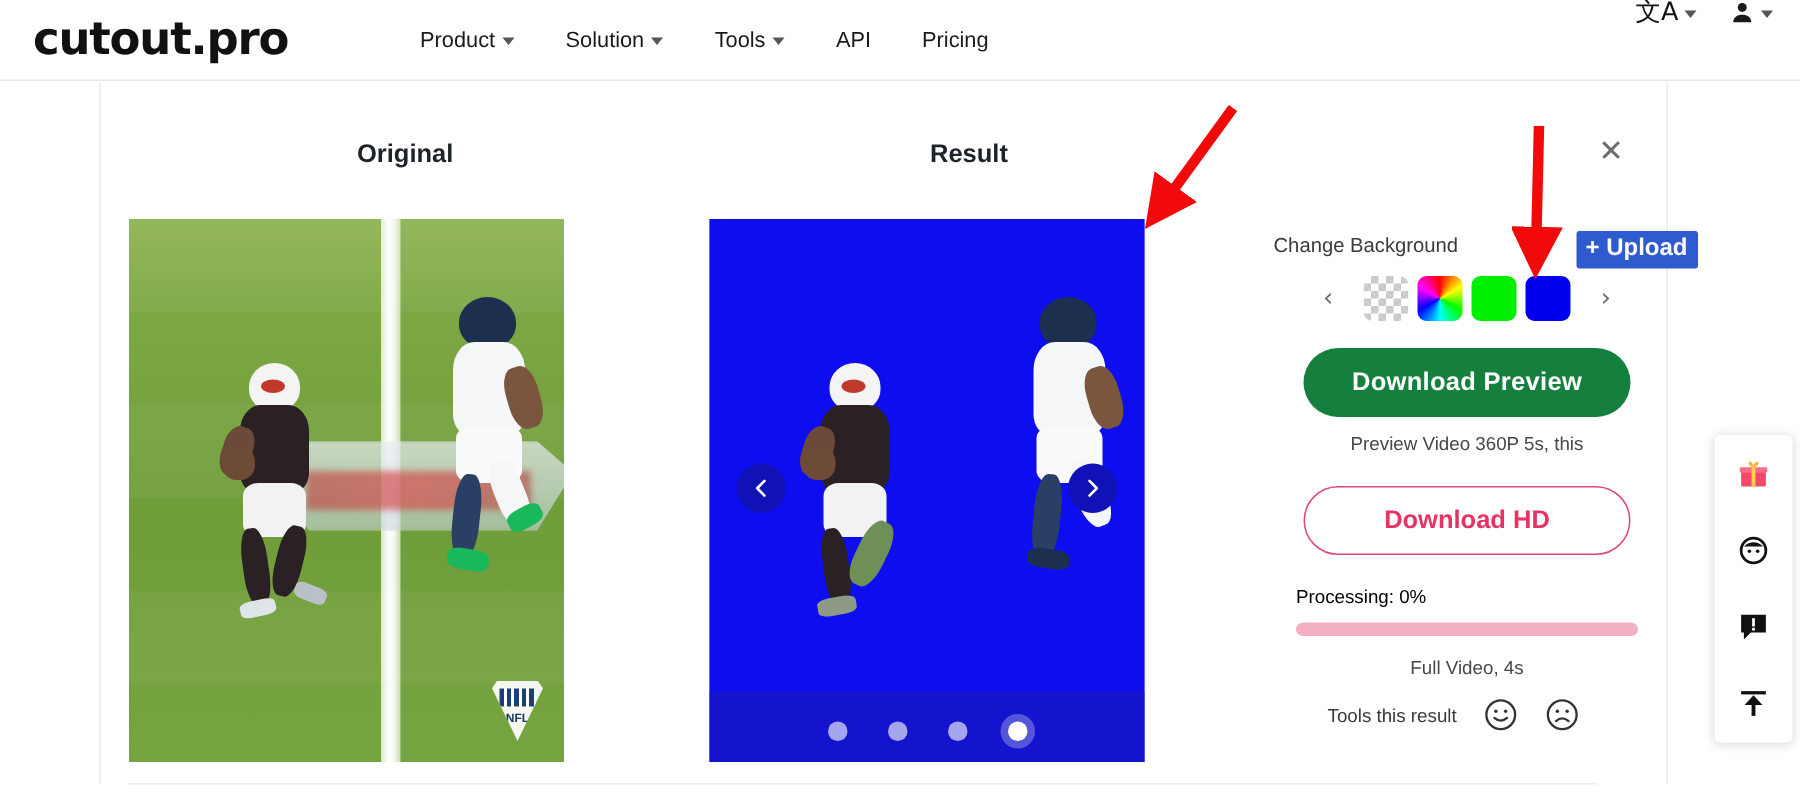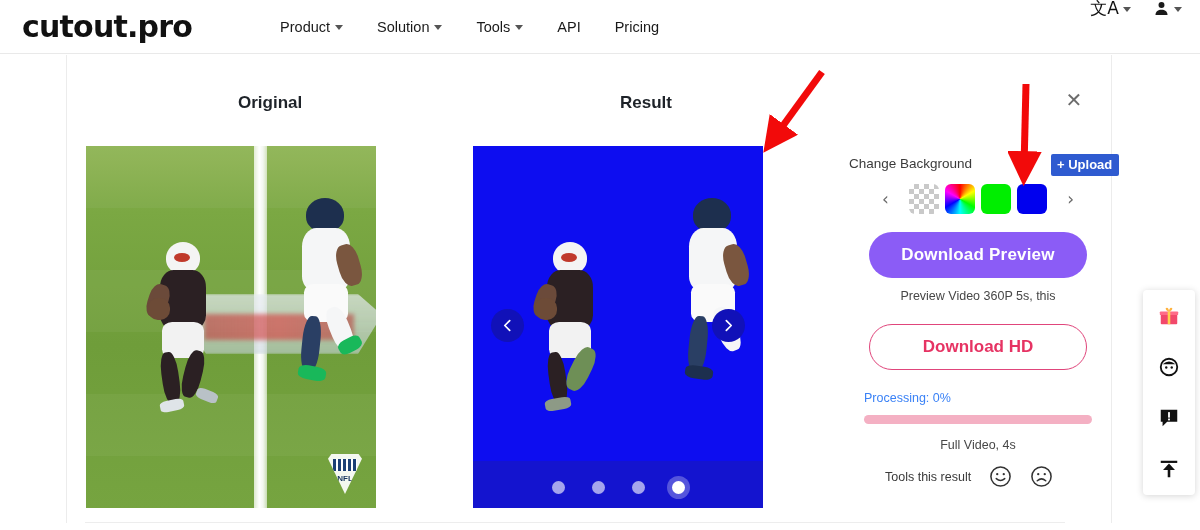--- a/index.html
+++ b/index.html
@@ -160,21 +160,21 @@
   .nav-arrow svg { width: 13px; height: 13px; }
   #result-prev { left: 18px; }
   #result-next { right: 18px; }
   .panel-label {
     position: absolute; left: 849px; top: 156px;
     font-size: 13.5px; color: #3b3b3b;
   }
   .upload-btn {
     position: absolute; left: 1051px; top: 154px;
     background: #2f5bd0; color: #fff;
-    font-size: 13px; font-weight: 700;
+    font-size: 16px; font-weight: 700;
     padding: 3px 7px 4px 6px;
     border-radius: 2px; cursor: pointer; white-space: nowrap;
   }
   .swatch-row {
     position: absolute; left: 880px; top: 182px;
     width: 196px; height: 34px;
     display: flex; align-items: center; justify-content: space-between;
   }
   .sw-arrow {
     font-size: 17px; color: #6b6b6b; cursor: pointer; line-height: 1;
@@ -191,40 +191,40 @@
     background-size: 10px 10px;
     background-position: 0 0, 5px 5px;
   }
   .sw-rainbow {
     background: conic-gradient(#ff0000,#ffff00,#00ff00,#00ffff,#0000ff,#ff00ff,#ff0000);
   }
 
   .btn-primary {
     position: absolute; left: 869px; top: 232px;
     width: 218px; height: 46px; border-radius: 24px;
-    background: #8b5cf6; color: #fff;
+    background: #15803d; color: #fff;
     font-size: 17px; font-weight: 700;
     display: flex; align-items: center; justify-content: center;
     cursor: pointer; letter-spacing: .2px;
   }
   .caption {
     position: absolute; left: 0; width: 1200px; text-align: center;
     font-size: 12.5px; color: #474747;
   }
   #preview-caption { top: 289px; left: 864px; width: 228px; }
   .btn-outline {
     position: absolute; left: 869px; top: 324px;
     width: 218px; height: 46px; border-radius: 24px;
     background: #fff; border: 1.5px solid #e0457b; color: #e63363;
     font-size: 17px; font-weight: 700;
     display: flex; align-items: center; justify-content: center; cursor: pointer;
   }
   .proc-text {
     position: absolute; left: 864px; top: 391px;
-    font-size: 12.5px; color: #3b82f6;
+    font-size: 12.5px; color: #000000;
   }
   .progress-track {
     position: absolute; left: 864px; top: 415px;
     width: 228px; height: 9px; border-radius: 6px;
     background: #f4b0c3;
   }
   .progress-fill { height: 100%; border-radius: 6px; background: #e63363; width: 0%; }
   #full-video-caption { top: 438px; left: 864px; width: 228px; }
   .rate-row {
     position: absolute; left: 885px; top: 465px;

